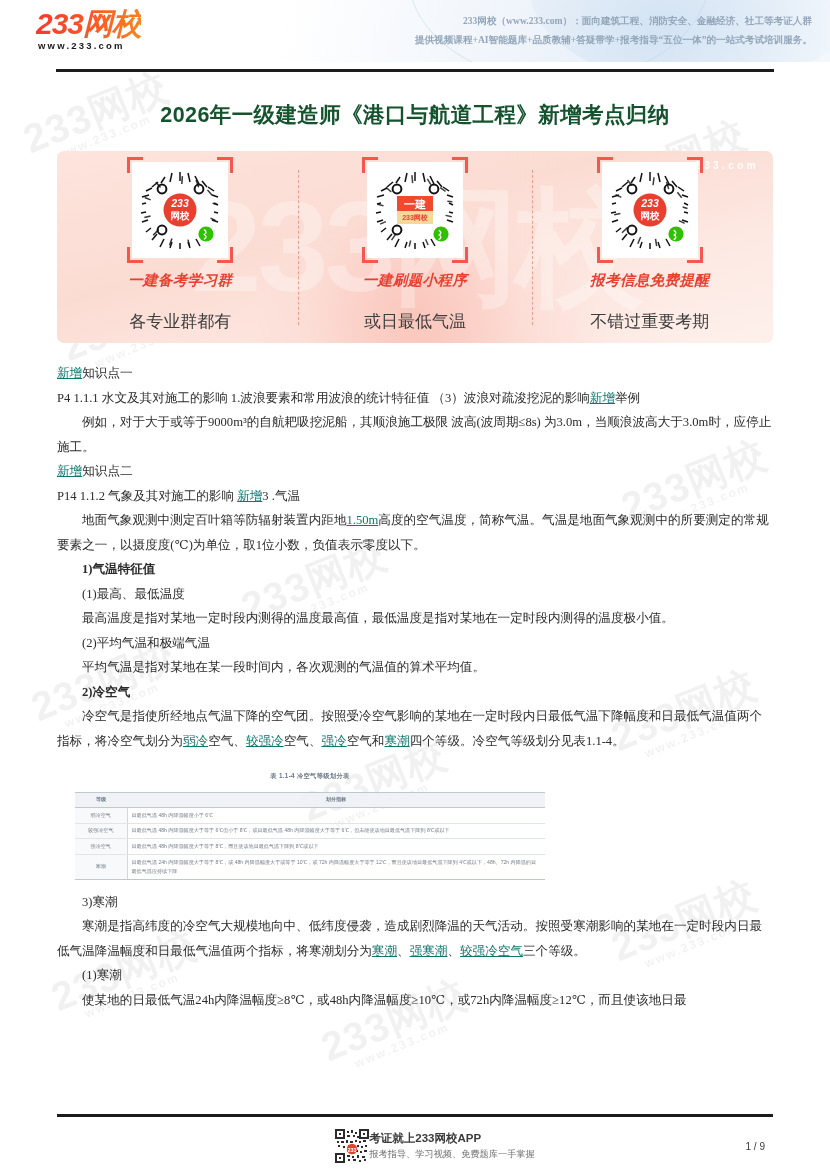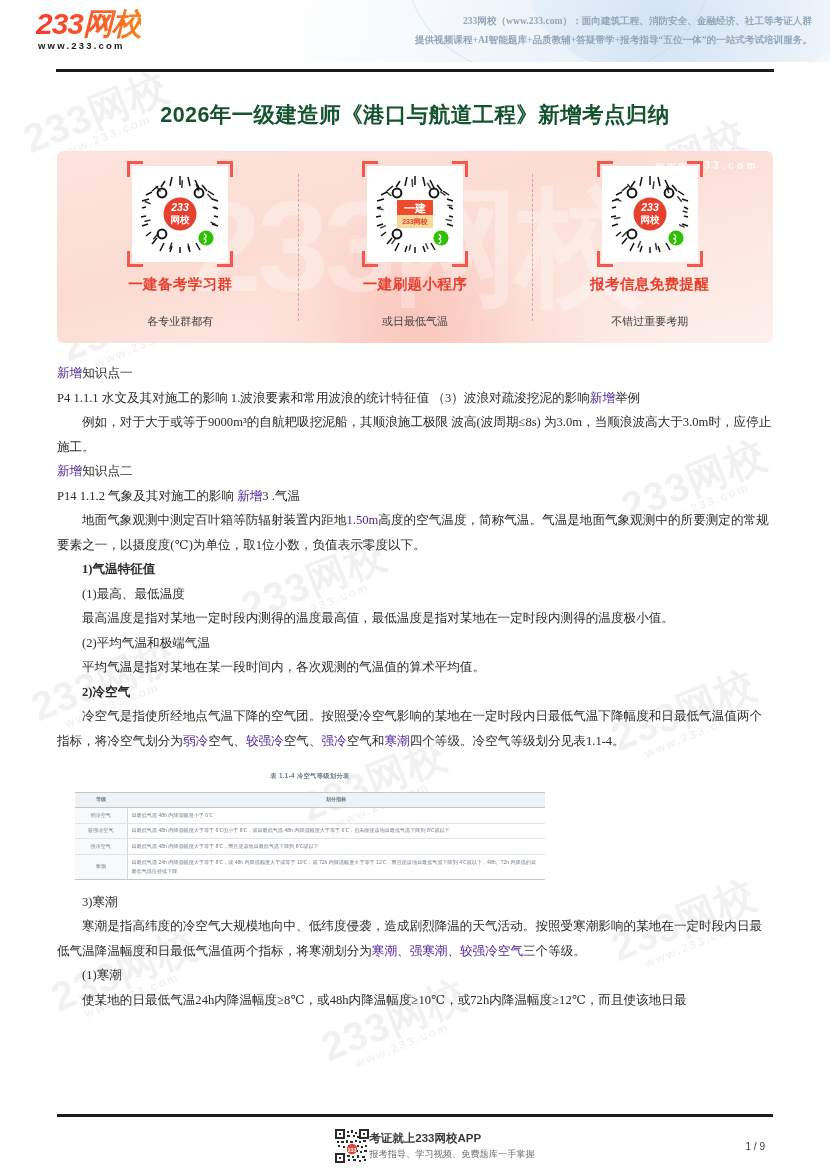--- a/index.html
+++ b/index.html
@@ -204,40 +204,41 @@
   .qr-frame .c-br { right: -5px; bottom: -5px; border-left: none; border-top: none; }
   .qr-art { position: relative; width: 84px; height: 84px; }
   .qr-art svg { display: block; }
   .promo-title {
     margin-top: 13px;
     font-family: "Liberation Sans", sans-serif;
     font-weight: 700;
     font-size: 14.5px;
     color: #e8402f;
     letter-spacing: 0.4px;
+    font-style: italic;
   }
   .promo-desc {
     margin-top: 20px;
     font-family: "Liberation Sans", sans-serif;
-    font-size: 11px;
+    font-size: 17px;
     color: #3e3e3e;
   }
 
   
   .content {
     position: relative;
     z-index: 2;
     margin: 18px 57px 0 57px;
     font-size: 12.6px;
     line-height: 24.5px;
     color: #2b2b2b;
   }
   .content p { margin: 0; }
   .p-ind { text-indent: 25px; }
-  .hl { color: #4c1d95; }
+  .hl { color: #0f766e; text-decoration: underline; }
   .bold { font-weight: 700; }
 
   
   .figure {
     position: relative;
     margin: 8px 0 10px 18px;
     width: 470px;
     filter: blur(0.35px);
     opacity: 0.92;
   }

